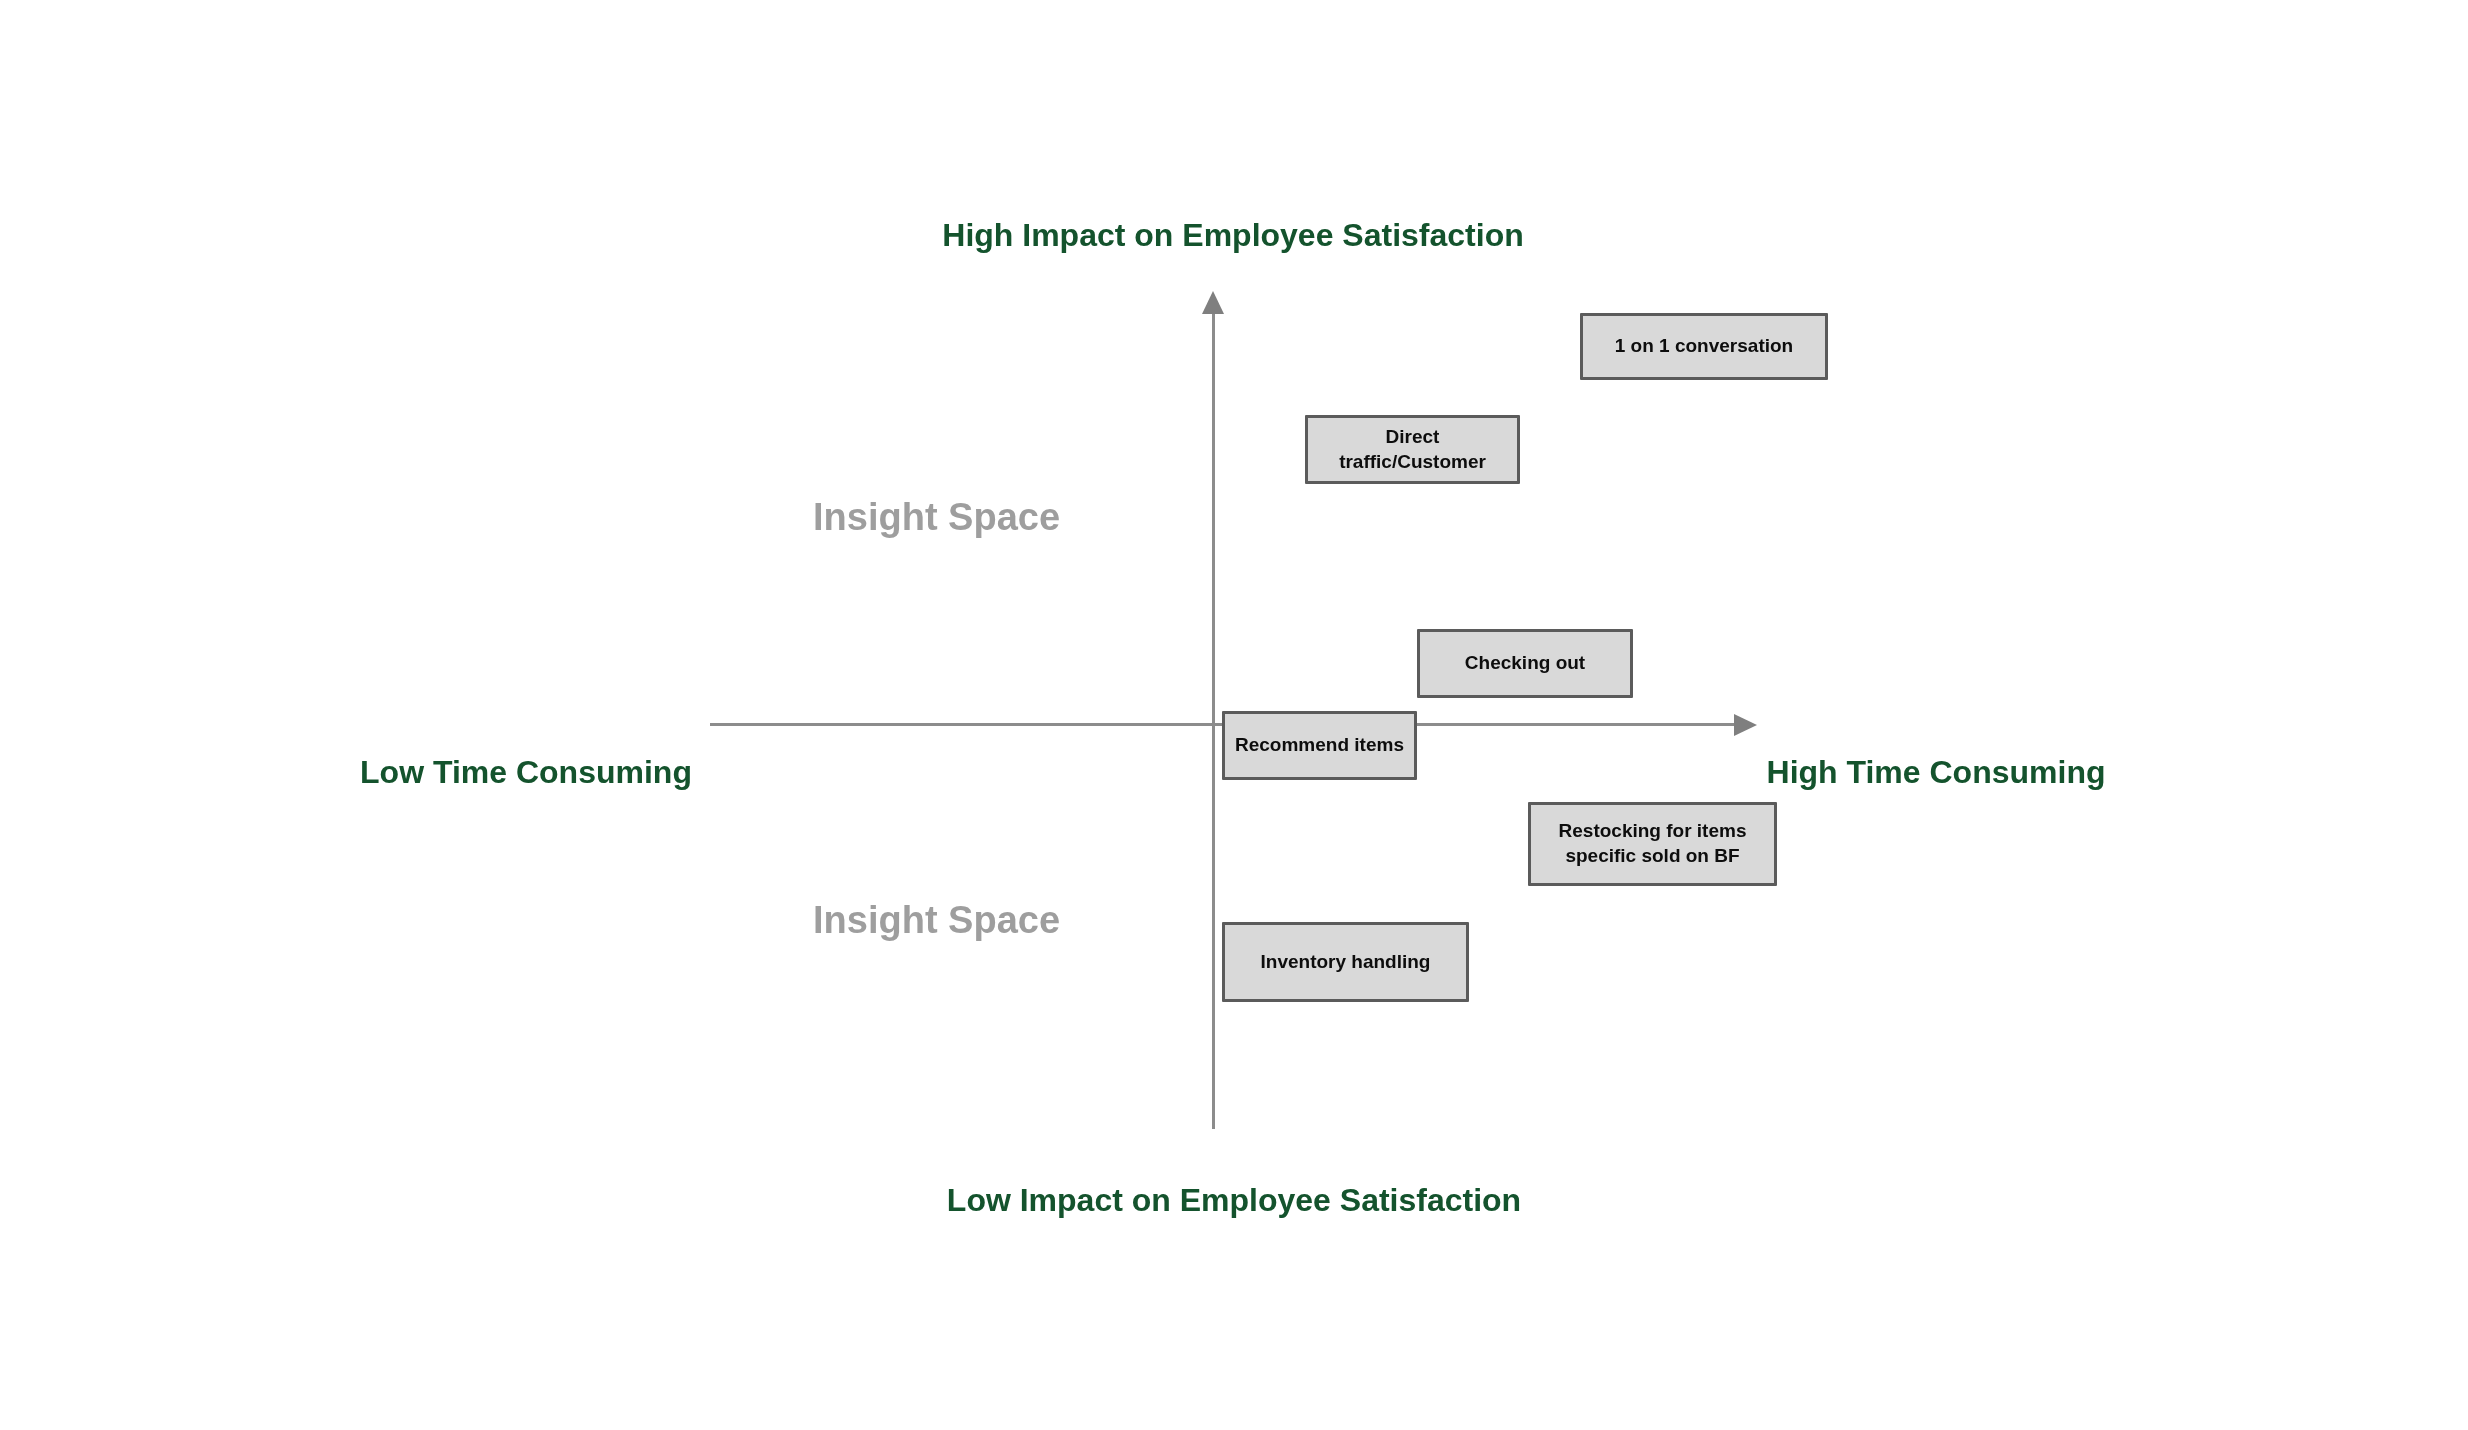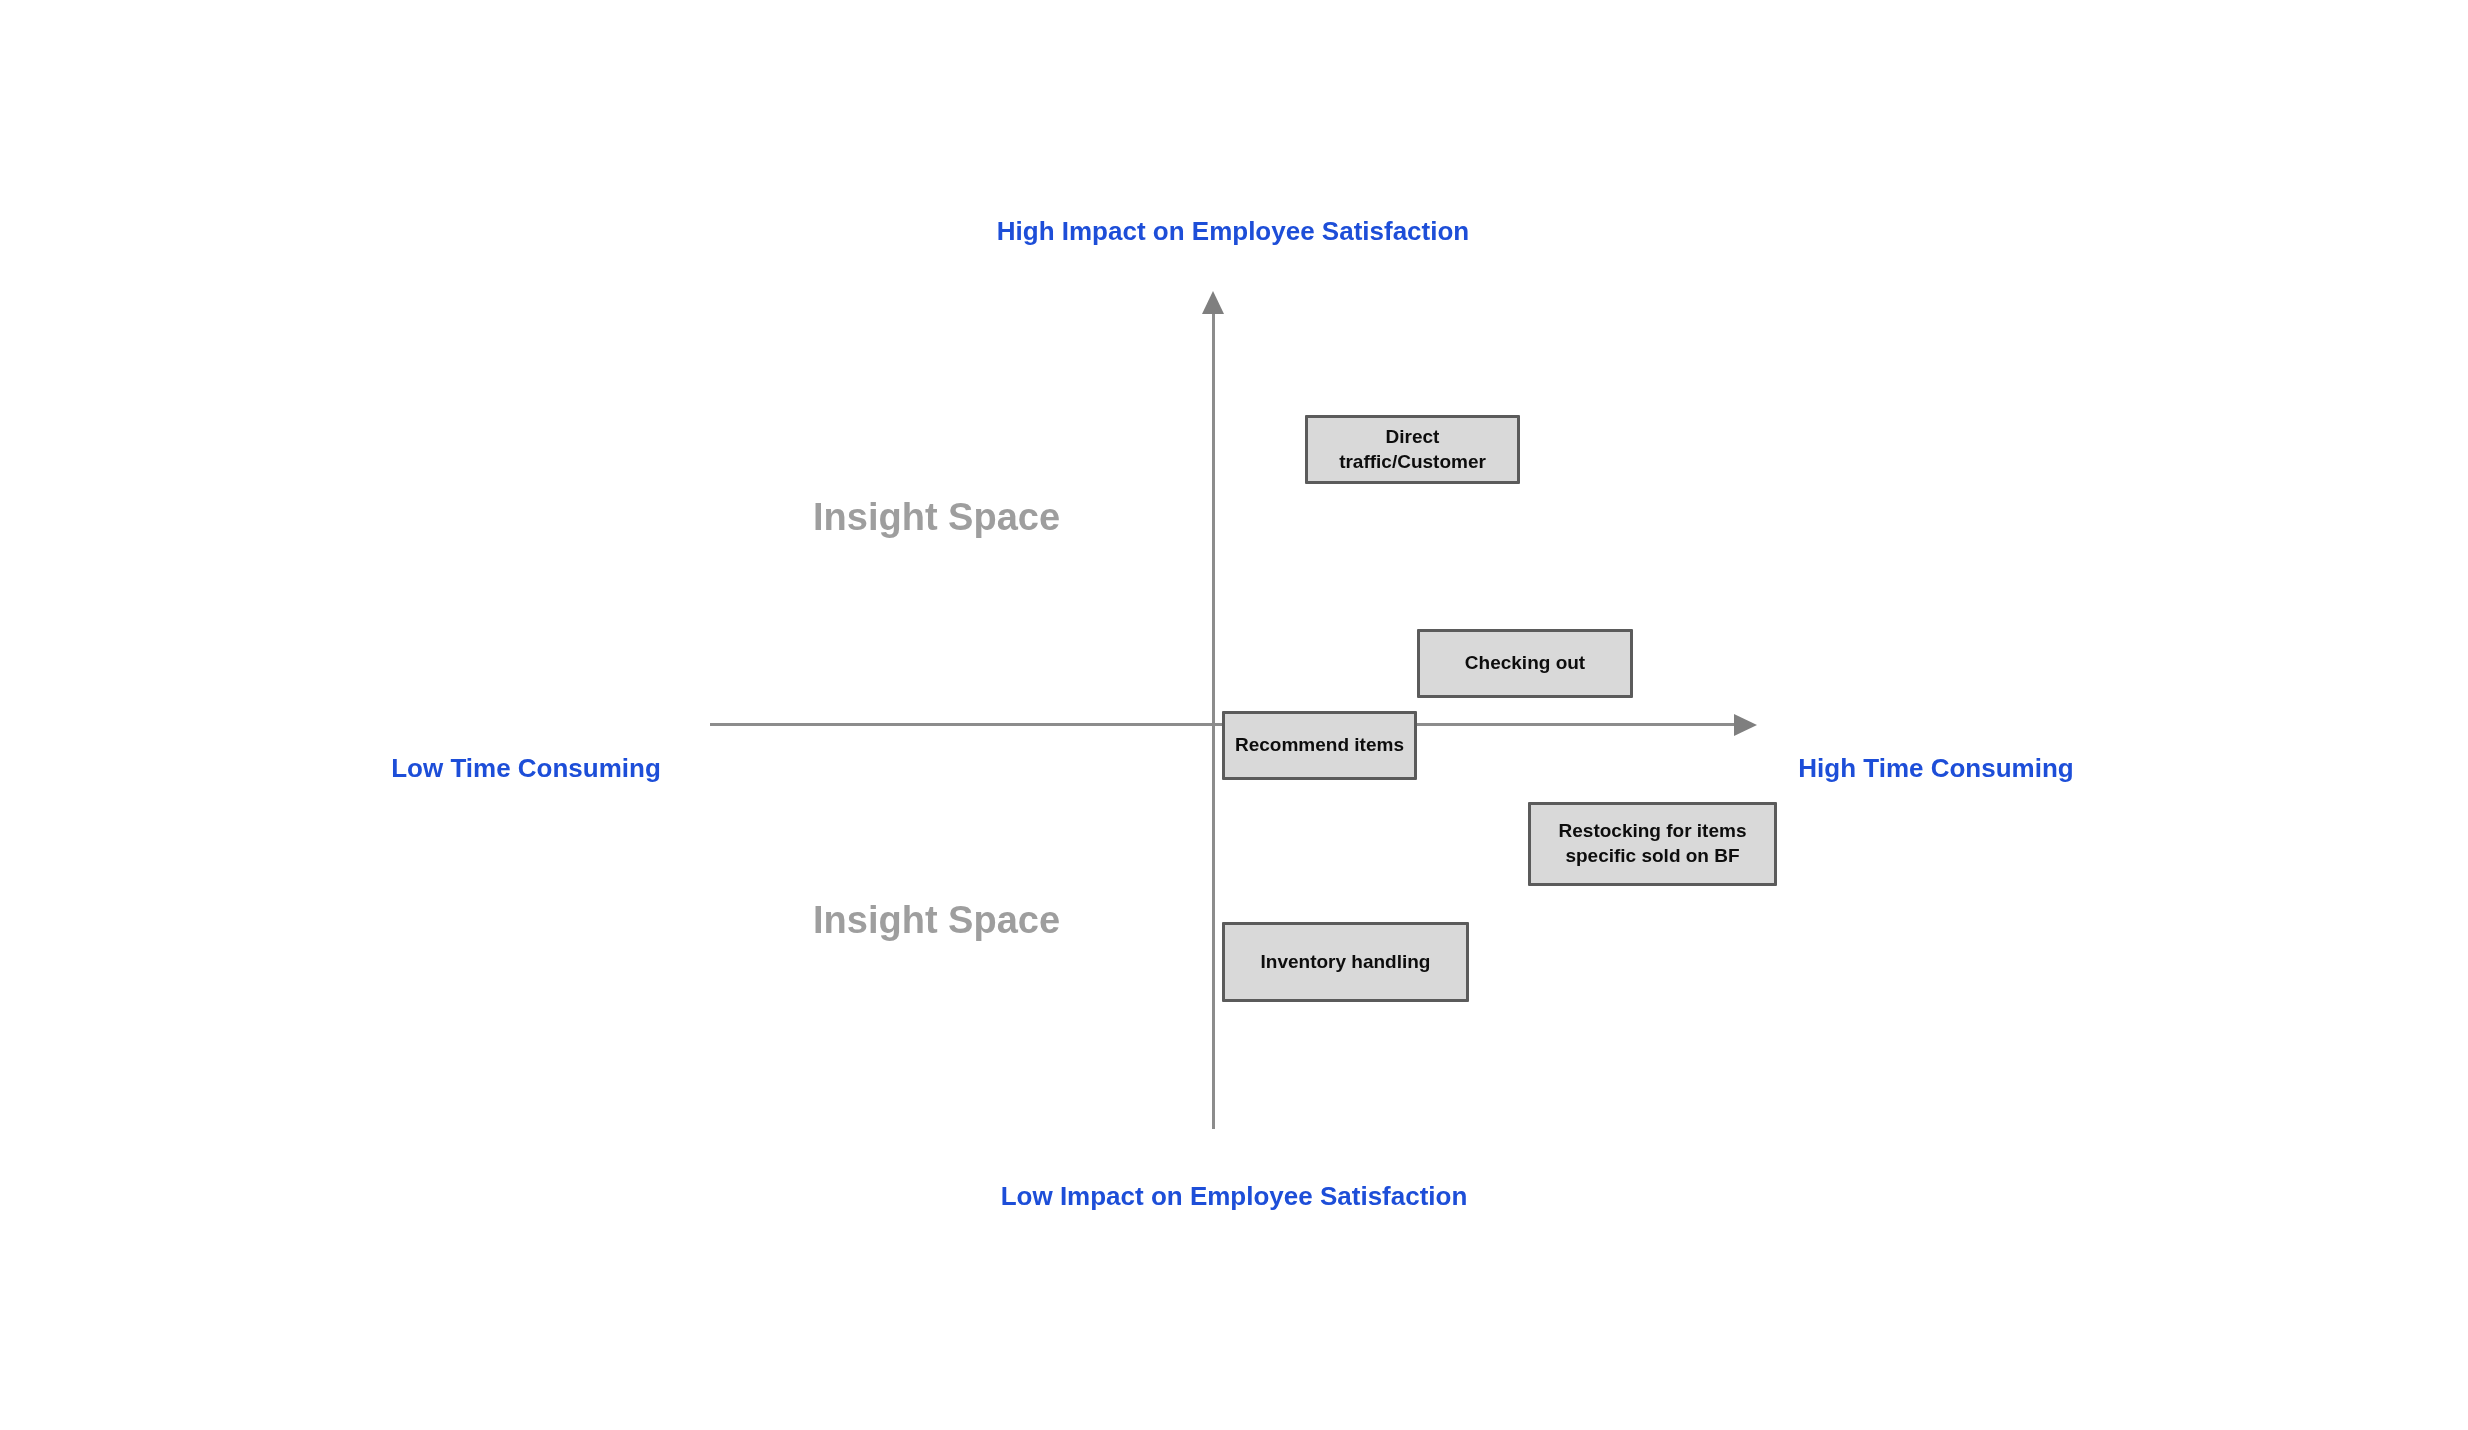--- a/index.html
+++ b/index.html
@@ -35,23 +35,23 @@
     left: 1734px; top: 714px;
     border-top: 11px solid transparent;
     border-bottom: 11px solid transparent;
     border-left: 23px solid #7f7f7f;
   }
 
   
   .axis-label {
     position: absolute;
     transform: translateX(-50%);
-    font-size: 26px;
+    font-size: 32px;
     font-weight: bold;
-    color: #1d4ed8;
+    color: #14532d;
     white-space: nowrap;
     line-height: 1.2;
   }
   #label-top    { left: 1233px; top: 216px; }
   #label-bottom { left: 1212px; top: 1181px; margin-left: 22px; }
   #label-left   { left: 526px;  top: 753px; }
   #label-right  { left: 1936px; top: 753px; }
 
   
   .quadrant-label {
@@ -103,20 +103,23 @@
   <div id="arrow-right" class="arrowhead"></div>
 
   <div id="label-top" class="axis-label">High Impact on Employee Satisfaction</div>
   <div id="label-bottom" class="axis-label">Low Impact on Employee Satisfaction</div>
   <div id="label-left" class="axis-label">Low Time Consuming</div>
   <div id="label-right" class="axis-label">High Time Consuming</div>
 
   <div id="insight-upper" class="quadrant-label">Insight Space</div>
   <div id="insight-lower" class="quadrant-label">Insight Space</div>
 
+  <div id="box-one-on-one" class="task-box">
+    <span class="box-label">1 on 1 conversation</span>
+  </div>
 
   <div id="box-direct-traffic" class="task-box">
     <span class="box-label">Direct traffic/Customer</span>
   </div>
 
 
   <div id="box-checking-out" class="task-box">
     <span class="box-label">Checking out</span>
   </div>
 

